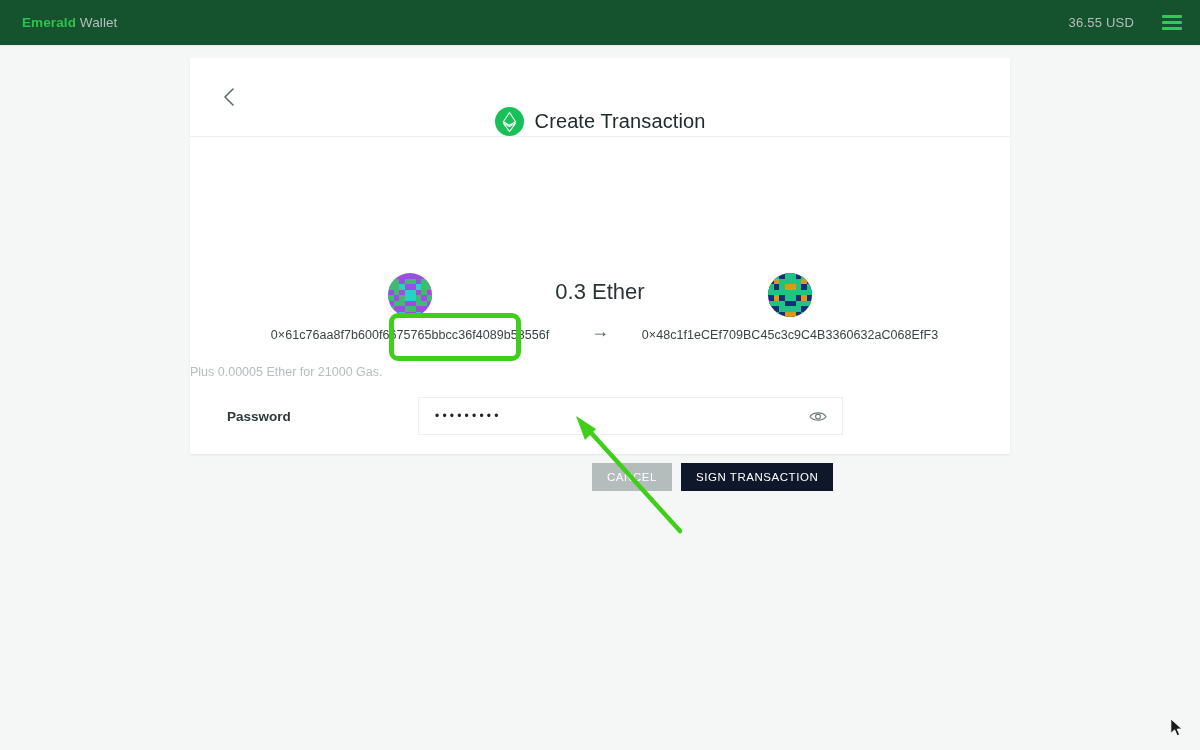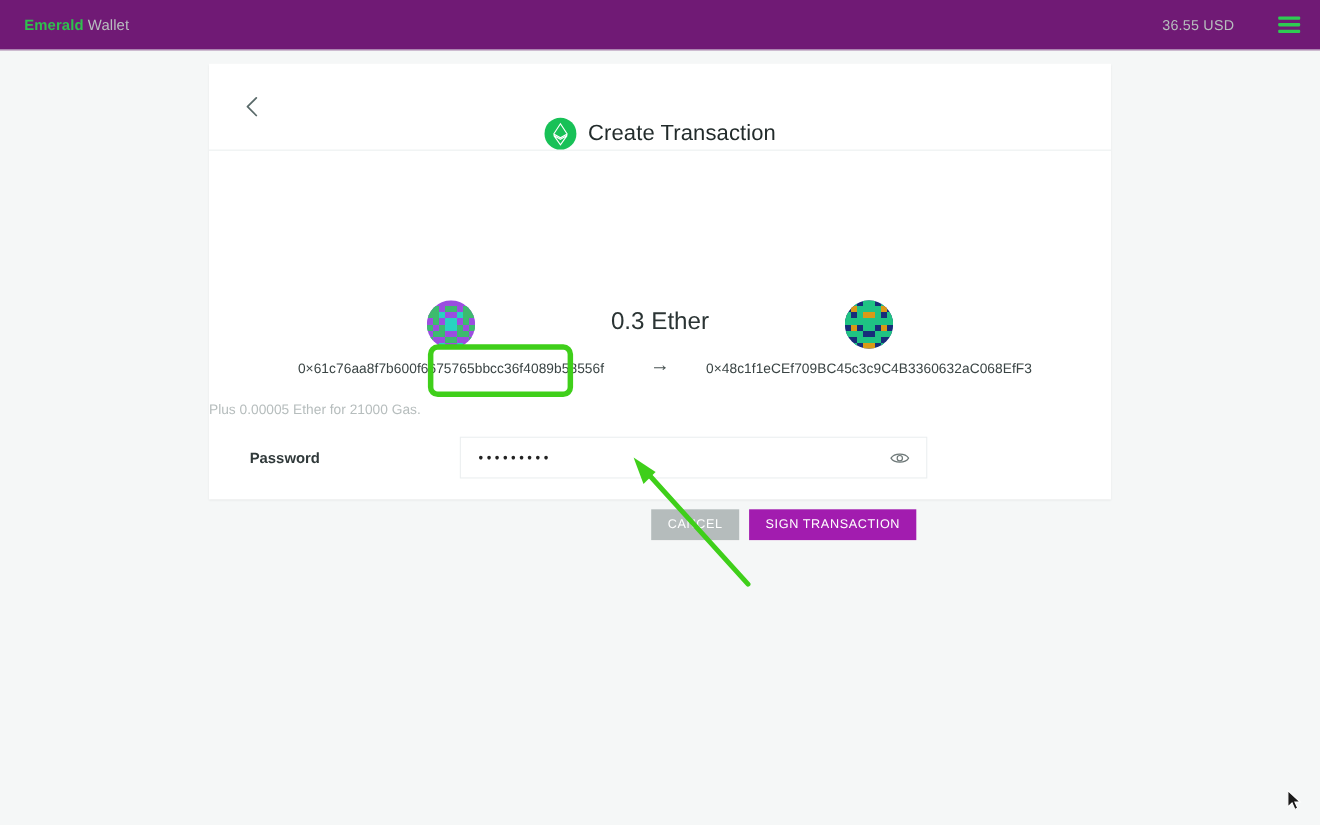--- a/index.html
+++ b/index.html
@@ -15,39 +15,39 @@
     background: #f5f7f7;
     position: relative;
   }
 
   
   .toolbar {
     position: absolute;
     top: 0; left: 0;
     width: 1200px;
     height: 46px;
-    background: #701a75;
+    background: #14532d;
     border-bottom: 1px solid #e8ecec;
     display: flex;
     align-items: center;
     justify-content: space-between;
     padding: 0 18px 0 22px;
   }
   .brand {
     font-size: 13.5px;
     letter-spacing: .1px;
     white-space: nowrap;
   }
   .brand .brand-strong { color: #2fc04e; font-weight: 700; }
   .brand .brand-weak  { color: #b8bfbf; font-weight: 400; }
 
   .toolbar-right {
     display: flex;
     align-items: center;
-    gap: 40px;
+    gap: 28px;
   }
   .fiat-balance {
     font-size: 13px;
     color: #b6bdbd;
     letter-spacing: .2px;
   }
   .menu-icon {
     width: 20px; height: 15px;
     display: flex;
     flex-direction: column;
@@ -230,21 +230,21 @@
     display: flex;
     align-items: center;
     justify-content: center;
   }
   .btn-cancel {
     background: #b5bcbc;
     color: #ffffff;
     padding: 0 15px;
   }
   .btn-sign {
-    background: #a21caf;
+    background: #0f172a;
     color: #ffffff;
     padding: 0 15px;
   }
 
   
   .annot-box {
     position: absolute;
     left: 389px;
     top: 313px;
     width: 132px;

